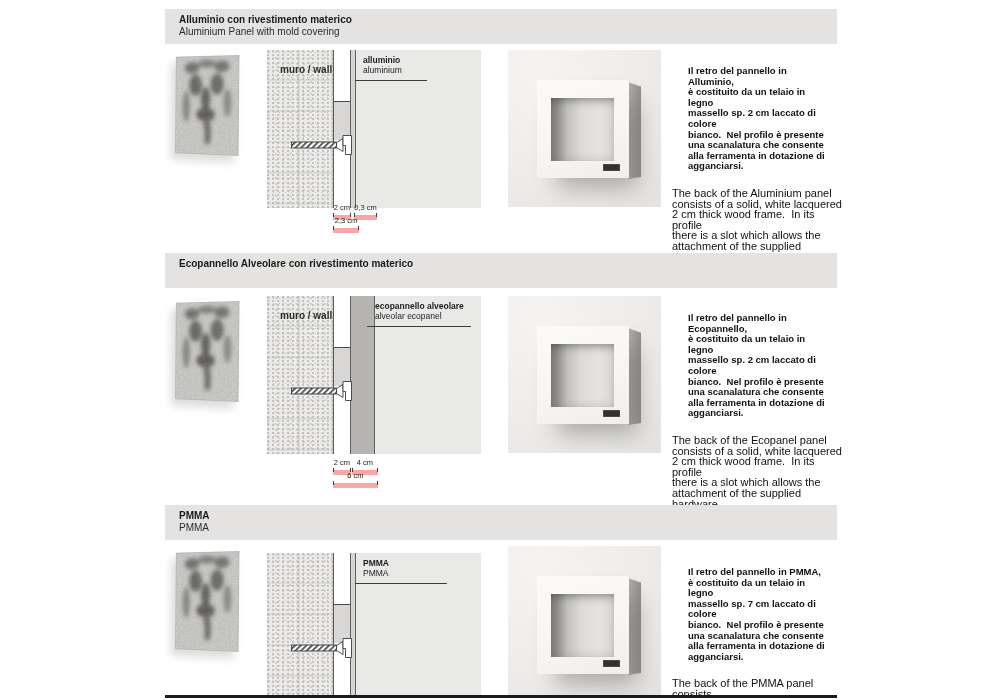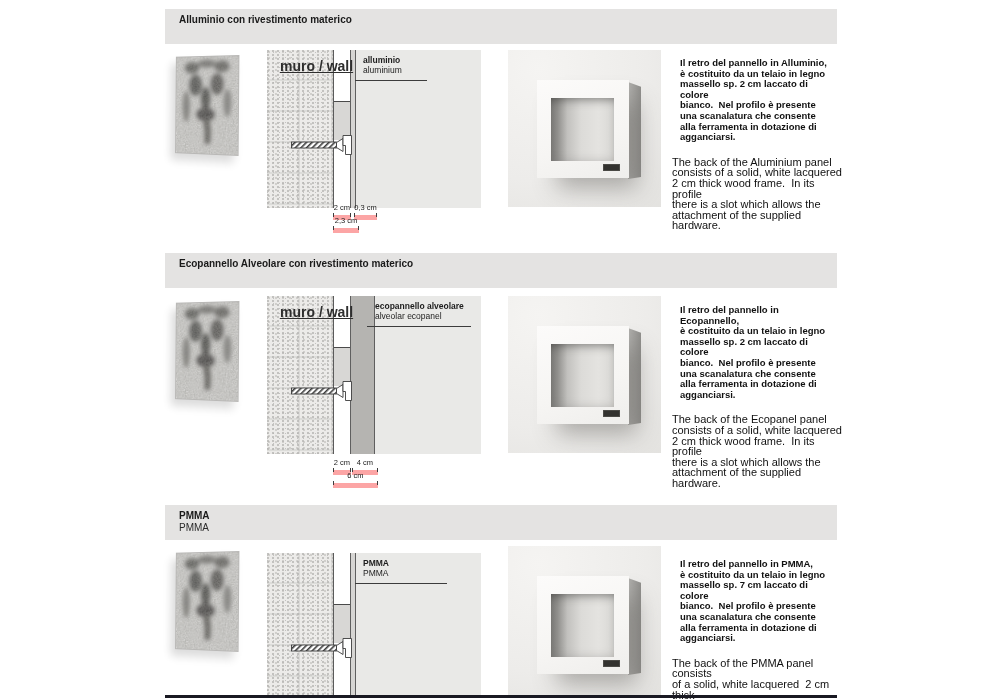--- a/index.html
+++ b/index.html
@@ -33,21 +33,21 @@
     background-size:5px 4px,7px 6px,6px 5px,33px 100%,100% 31px;}
   .dwalledge{position:absolute;left:66px;top:0;bottom:0;width:1px;background:#5a5a5a;}
   .dright{position:absolute;left:89px;right:0;top:0;bottom:0;background:#e9e9e7;}
   .diag2 .dright{left:108px;}
   .panel{position:absolute;left:83px;top:0;bottom:0;width:6px;background:#d6d5d3;
          border-left:1.5px solid #5f5f5f;border-right:1.5px solid #5f5f5f;box-sizing:border-box;}
   .diag2 .panel{width:25px;background:#b5b4b1;}
   .dblock{position:absolute;left:67px;top:51px;width:16px;height:38px;background:#d8d7d5;
           border-top:1px solid #4a4a4a;}
   .screw{position:absolute;left:24px;top:84px;}
-  .wlabel{position:absolute;left:13px;top:8px;font-size:14px;font-weight:bold;color:#2e2e2e;text-decoration:underline;}
+  .wlabel{position:absolute;left:13px;top:14px;font-size:10px;font-weight:bold;color:#2e2e2e;}
   .leader{position:absolute;top:30px;height:1px;background:#3c3c3c;z-index:3;}
   .diag1 .leader{left:88px;width:72px;}
   .diag2 .leader{left:100px;width:104px;}
   .diag3 .leader{left:88px;width:92px;}
   .callout{position:absolute;top:5px;font-size:8.5px;line-height:10px;text-align:left;
            white-space:nowrap;color:#1d1d1d;z-index:3;}
   .callout b{display:block;}
   .diag1 .callout{left:96px;width:66px;}
   .diag2 .callout{left:108px;width:100px;}
   .diag3 .callout{left:96px;width:76px;}
@@ -70,21 +70,21 @@
           box-shadow:14px 16px 22px -6px rgba(90,88,84,0.45);}
   .phole{position:absolute;left:14px;top:18px;width:63px;height:63px;
          background:linear-gradient(to right,#7c7b78 0%,#8f8e8b 10%,#c2c1be 26%,#dcdbd8 48%,#e4e3e0 75%,#d9d8d5 100%);
          box-shadow:inset 0 8px 10px -6px rgba(40,40,38,0.5),inset -4px -6px 10px -6px rgba(120,118,114,0.35);}
   .plaque{position:absolute;right:9px;bottom:7px;width:17px;height:7px;background:#33322f;
           border-radius:1px;box-shadow:inset 0 0 0 1px #4a4945;}
 
   
   .desc{position:absolute;left:672px;width:170px;color:#111;}
   .desc1{top:50px}.desc2{top:297px}.desc3{top:551px}
-  .desc .it{font-weight:bold;font-size:9.5px;line-height:10.6px;white-space:pre-wrap;margin:8px;}
+  .desc .it{font-weight:bold;font-size:9.5px;line-height:10.6px;white-space:pre-wrap;margin:16px;}
   .desc .en{font-size:11px;line-height:10.6px;white-space:pre-wrap;margin:14px 0 0 0;}
 
   .bottom-rule{position:absolute;left:165px;top:695px;width:672px;height:3px;background:#191922;}
   .defs-holder{position:absolute;width:0;height:0;overflow:hidden;}
 </style>
 </head>
 <body>
 
 <svg class="defs-holder" aria-hidden="true">
   <defs>
@@ -121,20 +121,21 @@
       <polygon points="45.5,8.5 52,4.5 52,17.5 45.5,13.5" fill="#ffffff" stroke="#3c3c3c" stroke-width="0.9"></polygon>
       <path d="M52 1.5 h8.5 v19 h-6 v-9 h-2.5 z" fill="#ffffff" stroke="#3c3c3c" stroke-width="0.9"></path>
     </g>
   </defs>
 </svg>
 
 <div class="page">
 
   <div class="hdr hdr1">
     <div class="t">Alluminio con rivestimento materico</div>
+    <div class="s">Aluminium Panel with mold covering</div>
   </div>
 
   <div class="thumb thumb1">
     <svg width="68" height="101" viewBox="0 0 68 101">
         <use href="#artw"></use>
       </svg>
   </div>
 
   <div class="diag diag1">
     <div class="dright"></div>

